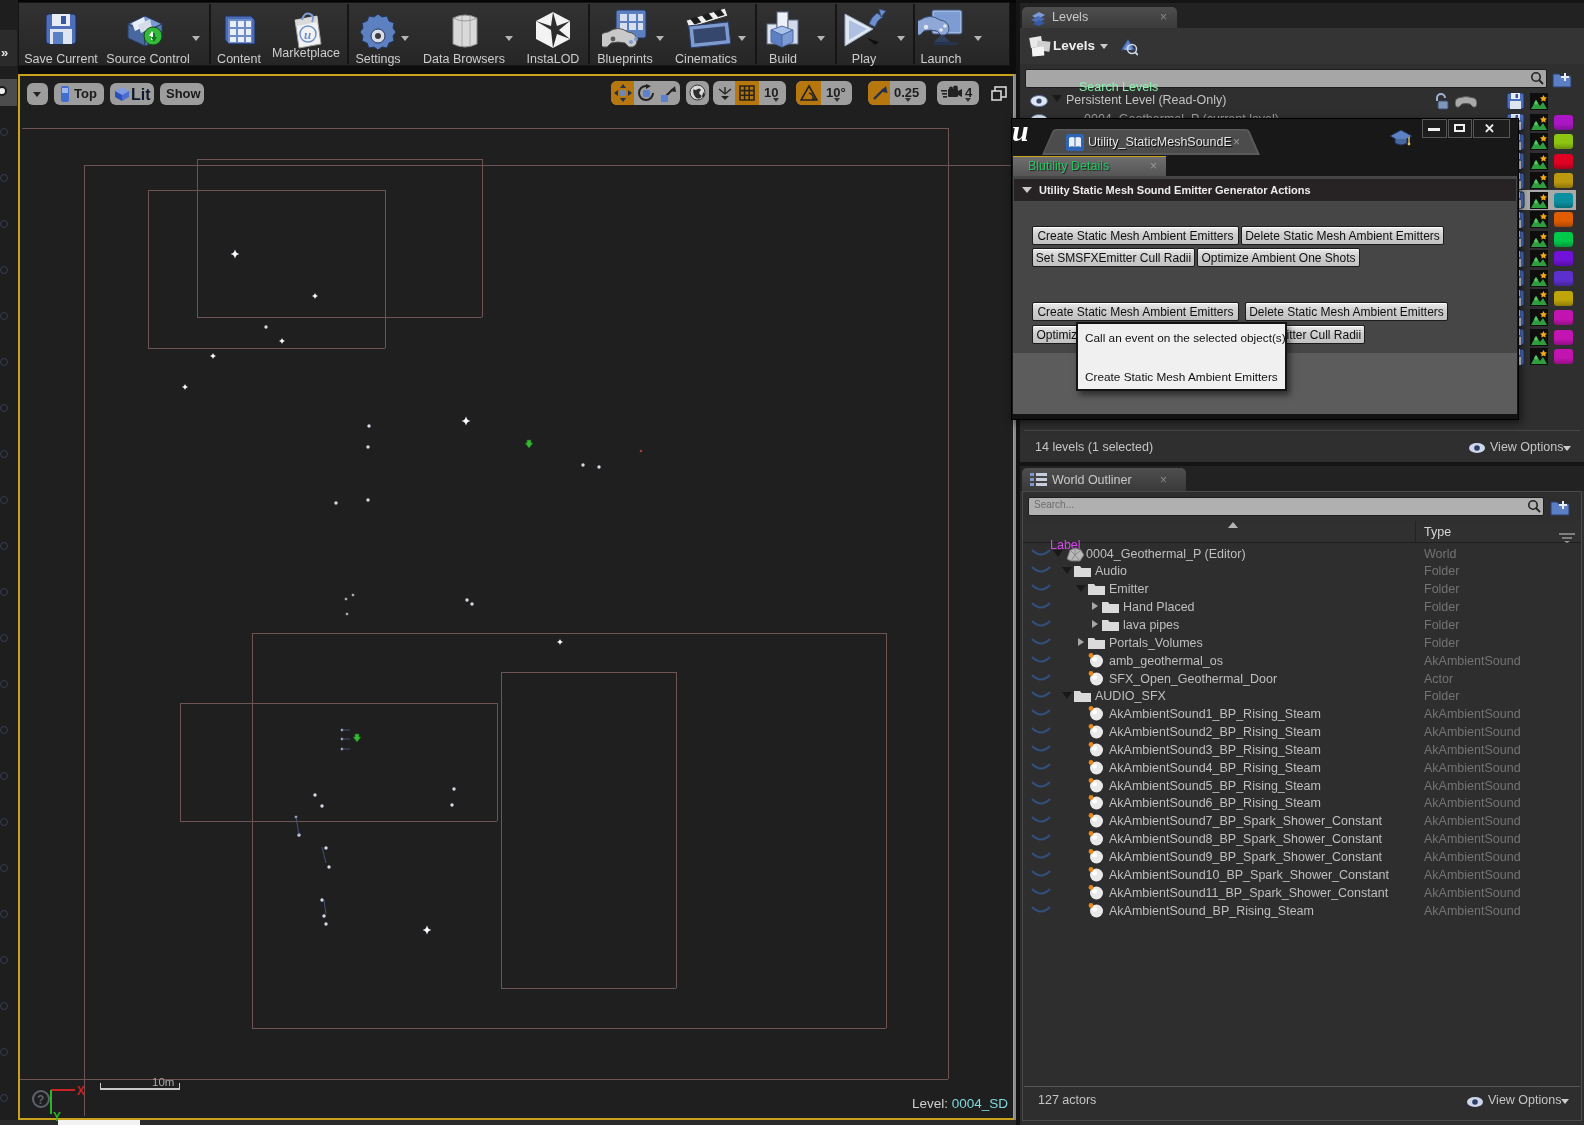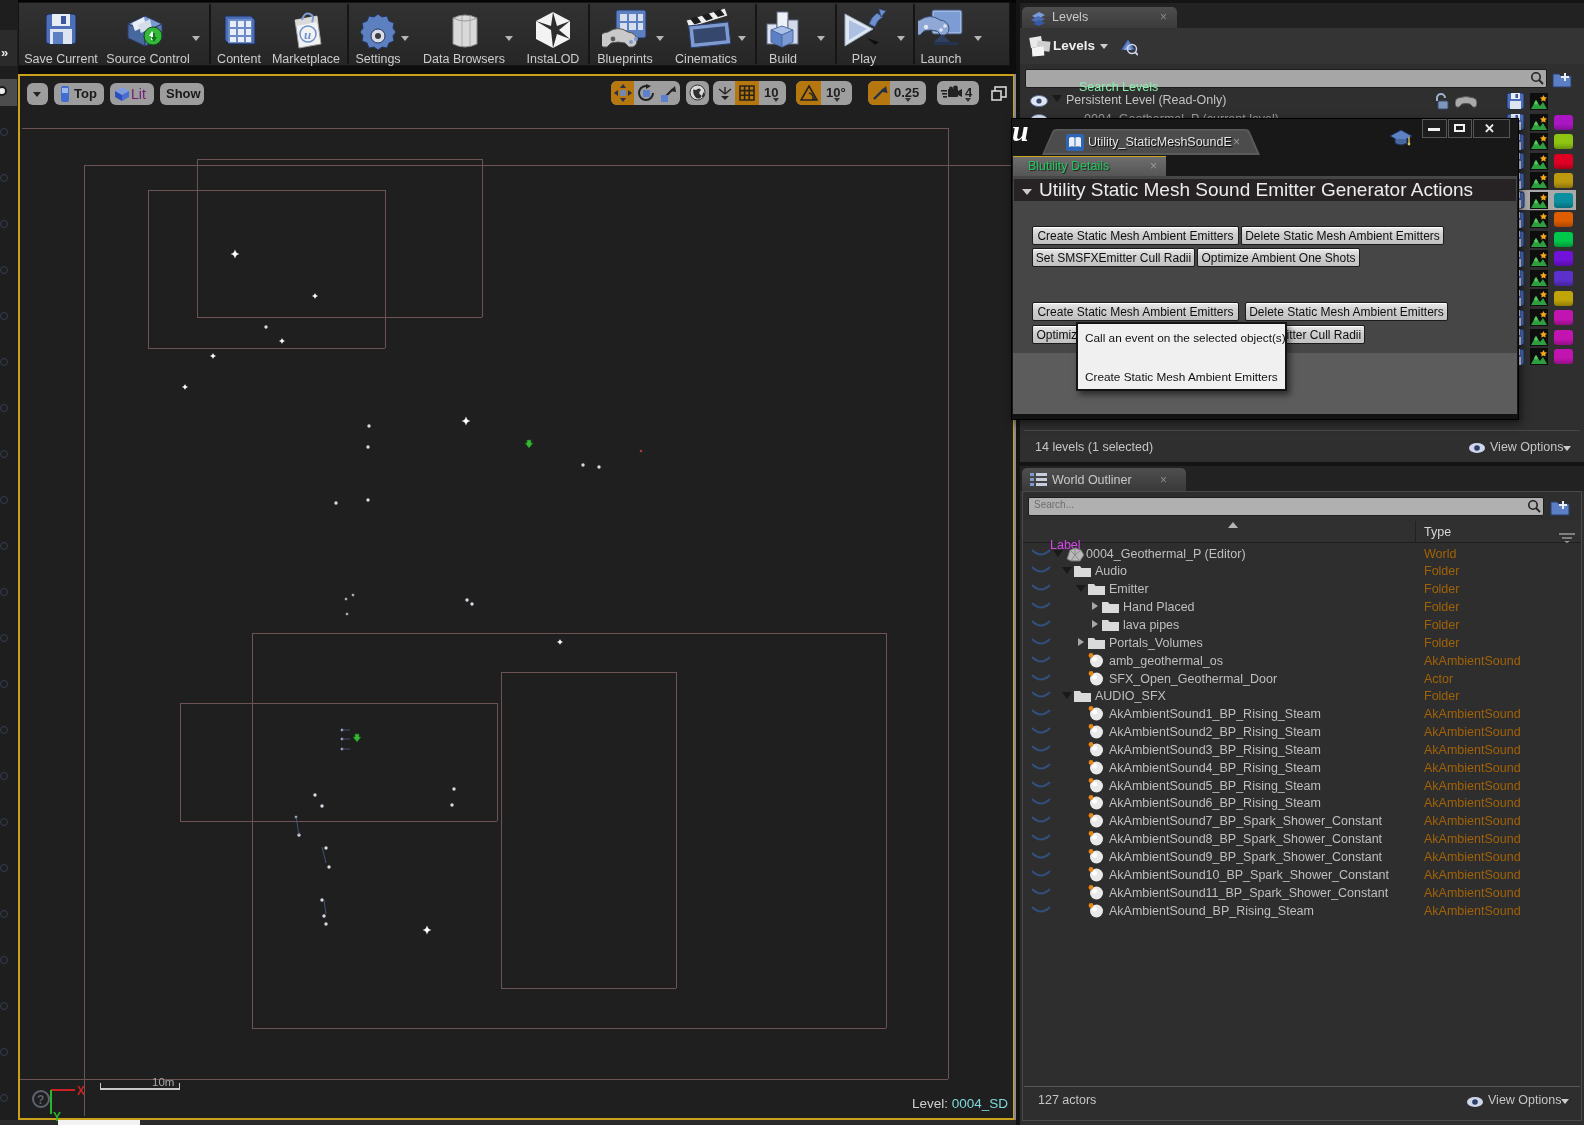--- a/index.html
+++ b/index.html
@@ -4,23 +4,23 @@
 html,body{margin:0;padding:0;background:#111;}
 *{box-sizing:border-box;}
 #root{position:relative;width:1584px;height:1125px;overflow:hidden;
  font-family:"Liberation Sans",sans-serif;background:#0d0d0d;}
 .abs{position:absolute;}
 .lbl{color:#cdcdcd;font-size:12.5px;white-space:nowrap;}
 .sep{width:2px;background:linear-gradient(#151515,#151515);top:4px;height:60px;}
 .caret{width:0;height:0;border-left:4px solid transparent;border-right:4px solid transparent;border-top:5px solid #b5b5b5;}
 .vbtn{background:#9d9d9d;border-radius:6px;}
 .gbtn{background:linear-gradient(#ebebeb,#cecece 45%,#c2c2c2);border:1px solid #1c1c1c;border-radius:2px;color:#0f0f0f;font-size:12px;text-align:center;white-space:nowrap;overflow:hidden;box-shadow:inset 0 1px 0 #fff;}
-.hdr{background:#272325;color:#ececec;font-weight:normal;font-size:19px;}
+.hdr{background:#272325;color:#ececec;font-weight:bold;font-size:11px;}
 .rowtxt{color:#bfbfbf;font-size:12.5px;white-space:nowrap;}
-.typetxt{color:#a16207;font-size:12.5px;white-space:nowrap;}
+.typetxt{color:#737373;font-size:12.5px;white-space:nowrap;}
 </style></head><body>
 <div id="root">
 <div class="abs" style="left:0;top:0;width:1584px;height:3px;background:#050505"></div>
 <div class="abs" style="left:18px;top:2px;width:992px;height:64px;background:linear-gradient(#323232,#262626);border:1px solid #151515;"></div>
 <div class="abs" style="left:0;top:0;width:18px;height:1125px;background:#1e1e1e"></div>
 <div class="abs" style="left:0;top:30px;width:17px;height:36px;background:#2b2b2b"></div>
 <div class="abs" style="left:1px;top:45px;color:#e8e8e8;font-size:13px;font-weight:bold;letter-spacing:-3px;">»</div>
 <div class="abs" style="left:0;top:79px;width:17px;height:27px;background:#4d4d4d"></div>
 <div class="abs" style="left:-3px;top:86px;width:10px;height:10px;border-radius:50%;background:#f0f0f0;border:2.5px solid #1a1a1a;"></div>
 <div class="abs" style="left:0px;top:128px;width:8px;height:8px;border-radius:50%;border:1.5px solid #323d52;"></div>
@@ -82,21 +82,21 @@
       </g>
     </svg>
 <div class="abs lbl" style="left:239px;top:52px;transform:translateX(-50%);">Content</div>
 <svg class="abs" style="left:291px;top:8px" width="32" height="42" viewBox="0 0 32 42">
       <path d="M4 12 L26 8 L30 36 L8 40 Z" fill="#f2f2f2" stroke="#999"></path>
 <path d="M4 12 L26 8 L27 14 L5 18 Z" fill="#dadada"></path>
 <path d="M11 12 q2 -8 8 -6 q5 2 2 8" fill="none" stroke="#7d9cd2" stroke-width="2"></path>
 <circle cx="17" cy="26" r="8" fill="none" stroke="#6f93cf" stroke-width="1.5"></circle>
 <text x="13" y="31" font-family="Liberation Serif,serif" font-size="13" font-style="italic" fill="#6f93cf" font-weight="bold">u</text>
     </svg>
-<div class="abs lbl" style="left:306px;top:52px;transform:translateX(-50%);">Marketplace</div>
+<div class="abs lbl" style="left:306px;top:46px;transform:translateX(-50%);">Marketplace</div>
 <div class="abs sep" style="left:347px;"></div>
 <svg class="abs" style="left:360px;top:10px" width="36" height="40" viewBox="0 0 36 40">
       <g fill="#5d80c0" stroke="#24355e">
         <path d="M18 4 l4 3 5 -1 2 5 5 2 -1 5 3 4 -3 4 1 5 -5 2 -2 5 -5 -1 -4 3 -4 -3 -5 1 -2 -5 -5 -2 1 -5 -3 -4 3 -4 -1 -5 5 -2 2 -5 5 1 Z"></path>
       </g>
 <circle cx="18" cy="26" r="7" fill="#d8dee9" stroke="#24355e"></circle>
       <circle cx="18" cy="26" r="3" fill="#3c3c3c"></circle>
     </svg>
 <div class="abs lbl" style="left:378px;top:52px;transform:translateX(-50%);">Settings</div>
 <div class="abs caret" style="left:401px;top:36px;"></div>
@@ -196,21 +196,21 @@
         <rect x="3" y="2" width="6" height="5" fill="#9db9ee"></rect>
       </svg>
       <div class="abs" style="left:20px;top:3px;font-weight:bold;font-size:13px;color:#1a1a1a;">Top</div>
     </div>
 <div class="abs vbtn" style="left:110px;top:83px;width:44px;height:22px;">
       <svg class="abs" style="left:4px;top:3px" width="16" height="16">
         <path d="M8 1 L15 5 L8 9 L1 5 Z" fill="#7f9ce0"></path>
         <path d="M1 5 L8 9 L8 15 L1 11 Z" fill="#2b4fbb"></path>
         <path d="M15 5 L8 9 L8 15 L15 11 Z" fill="#4a6fd4"></path>
       </svg>
-      <div class="abs" style="left:21px;top:3px;font-weight:normal;font-size:14px;color:#701a75;">Lit</div>
+      <div class="abs" style="left:21px;top:3px;font-weight:bold;font-size:16px;color:#0f172a;">Lit</div>
     </div>
 <div class="abs vbtn" style="left:160px;top:83px;width:44px;height:22px;">
       <div class="abs" style="left:6px;top:3px;font-weight:bold;font-size:13px;color:#1a1a1a;">Show</div>
     </div>
 <div class="abs" style="left:611px;top:81px;width:69px;height:24px;background:#9e9e9e;border-radius:6px;"></div>
 <div class="abs" style="left:611px;top:81px;width:23px;height:24px;background:#b5770e;border-radius:6px 0 0 6px;"></div>
 <svg class="abs" style="left:614px;top:84px" width="18" height="18">
       <g fill="#26304a">
         <path d="M9 0 l3 4 h-6 Z"></path>
         <path d="M9 18 l3 -4 h-6 Z"></path>

